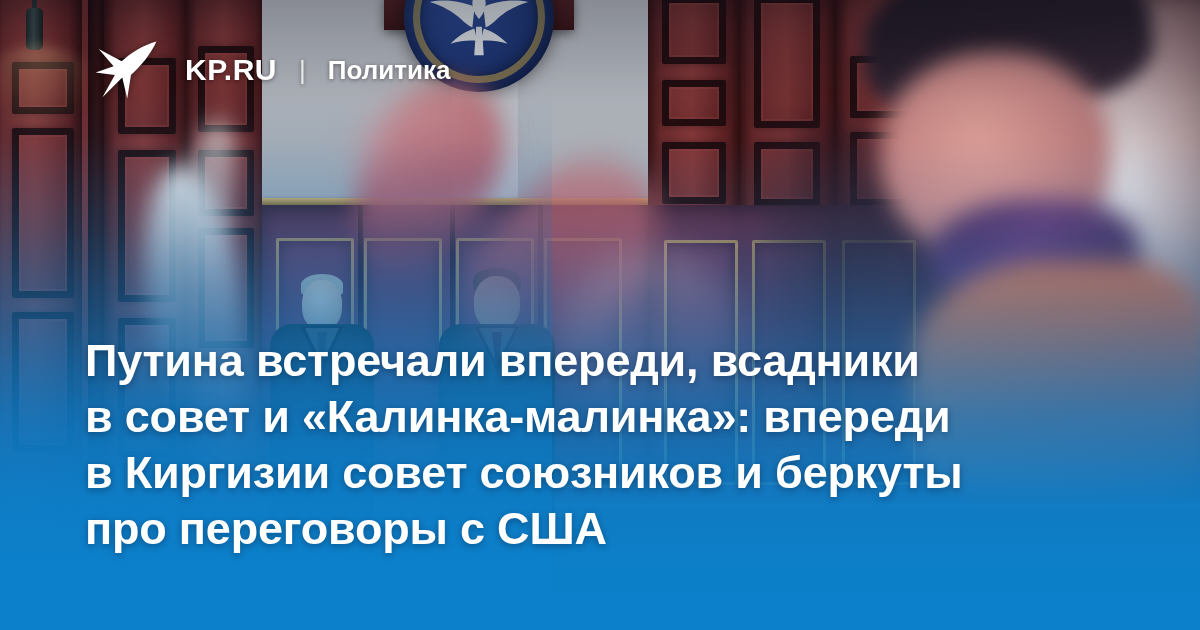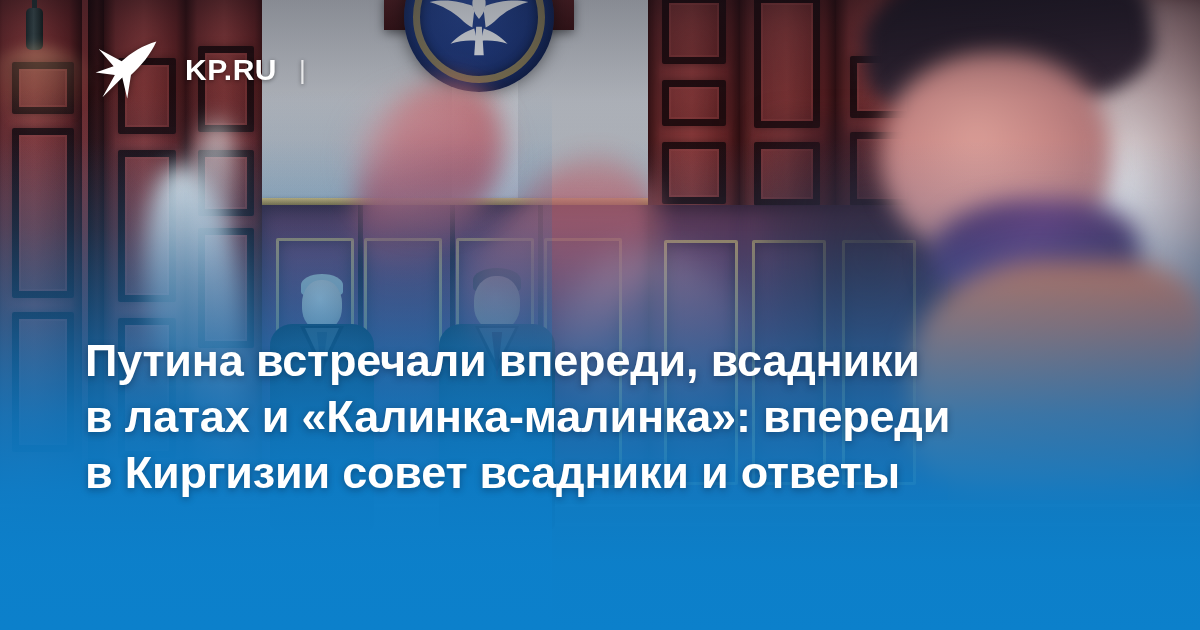--- a/index.html
+++ b/index.html
@@ -438,21 +438,23 @@
   <div class="tint-top"></div>
   <div class="tint-blue-left"></div>
   <div class="tint-blue"></div>
 
   <div class="header">
     <svg class="logo-bird" viewBox="0 0 100 96">
       <path fill="#ffffff" d="M99 2 C78 8 58 20 43 34 L6 14 L30 42 L1 52 L32 56 L12 92 L44 60 L52 94 L58 56 C74 42 90 22 99 2 Z"></path>
     </svg>
     <span class="brand">KP.RU</span>
     <span class="divider">|</span>
+    <span class="rubric">Политика</span>
   </div>
 
   <div class="headline">
     <span class="ln">Путина встречали впереди, всадники</span>
-    <span class="ln">в латах и «Калинка-малинка»: впереди</span>
-    <span class="ln">в Киргизии совет всадники и ответы</span>
+    <span class="ln">в совет и «Калинка-малинка»: впереди</span>
+    <span class="ln">в Киргизии совет союзников и беркуты</span>
+    <span class="ln">про переговоры с США</span>
   </div>
 
 </div>
 
 </body></html>

